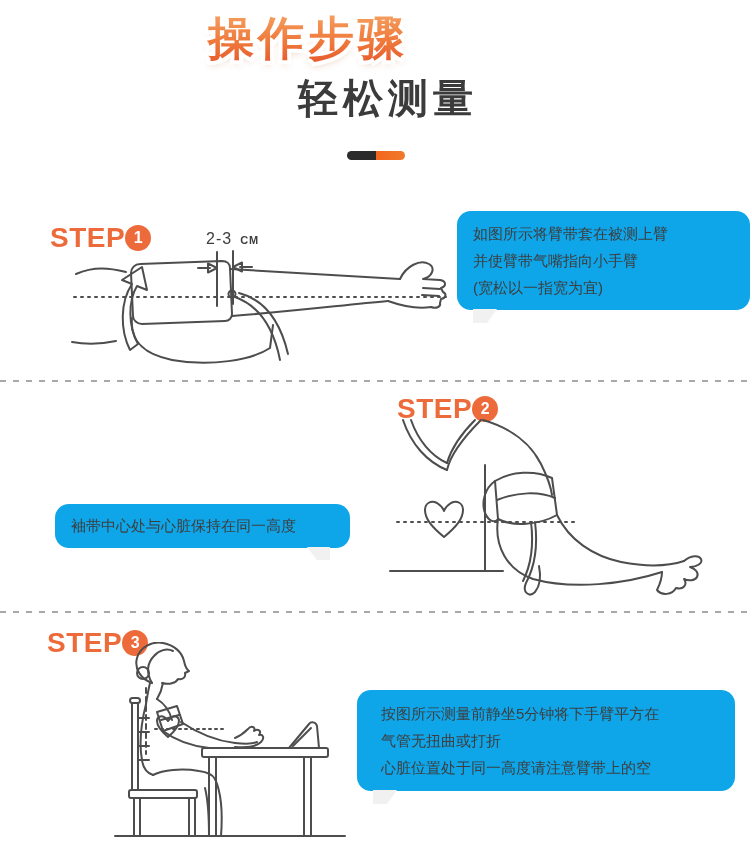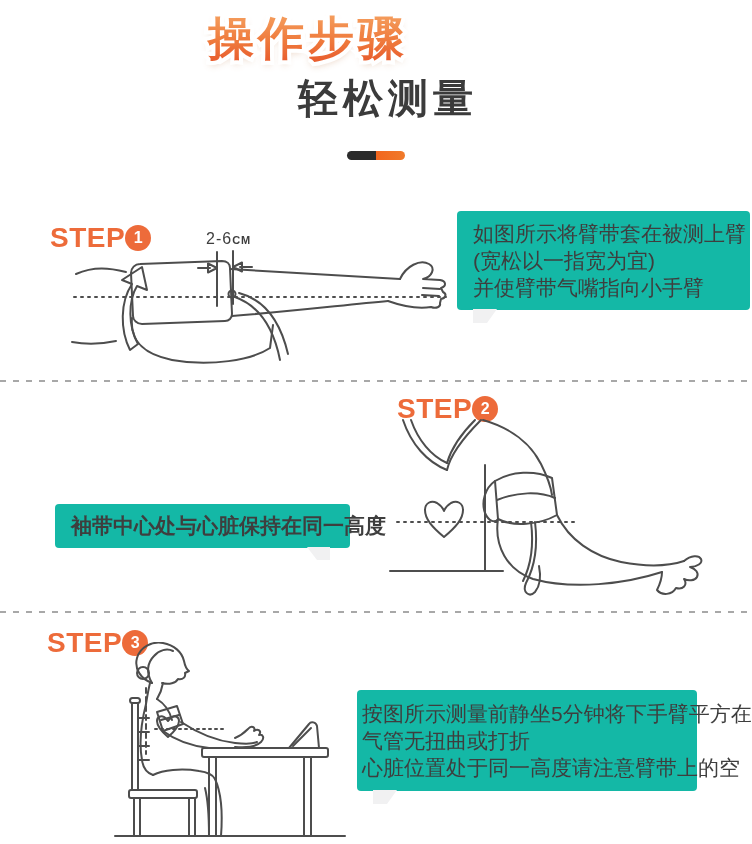--- a/index.html
+++ b/index.html
@@ -25,58 +25,58 @@
     width:58px;height:9px;border-radius:5px;
     background:linear-gradient(90deg,#2B2B2B 0%,#2B2B2B 50%,#F2661E 50%,#F07A2A 100%);}
 
   
   .step-label{display:flex;align-items:center;}
   .step-word{font-size:28px;font-weight:800;color:#ED6B3A;letter-spacing:.5px;}
   .step-badge{width:26px;height:26px;border-radius:50%;background:#ED6B3A;color:#fff;
     font-size:16px;font-weight:800;display:flex;align-items:center;justify-content:center;}
 
   
-  .bubble{background:#14b8a6;border-radius:4px;color:#3E3E3E;
-    font-size:21px;line-height:27px;padding:9px 16px;}
+  .bubble{background:#0ea5e9;border-radius:14px;color:#3E3E3E;
+    font-size:15px;line-height:27px;padding:9px 16px;}
   .bubble .b-line{white-space:nowrap;}
   .bubble.tail-bl::after{content:"";position:absolute;left:16px;bottom:-13px;
     width:0;height:0;border:14px solid transparent;border-top-color:#F1F1F2;
     border-left-color:#F1F1F2;border-bottom-width:0;border-right-width:10px;}
   .bubble.tail-br::after{content:"";position:absolute;right:20px;bottom:-12px;
     width:0;height:0;border:13px solid transparent;border-top-color:#F1F1F2;
     border-right-color:#F1F1F2;border-bottom-width:0;border-left-width:10px;}
 
   
   .dash-divider{left:0;width:752px;height:2px;
     background:repeating-linear-gradient(90deg,#A8A8A8 0 6px,transparent 6px 13px);}
 
   
   svg{display:block;}
   .line-art path,.line-art circle,.line-art rect,.line-art line{
     stroke:#4D4D4D;stroke-width:2;fill:none;stroke-linecap:round;stroke-linejoin:round;}
   .annotation-2-3{top:230px;left:206px;font-size:16px;color:#3E3E3E;letter-spacing:1px;font-weight:500;}
-  .annotation-2-3 .unit{font-size:11px;font-weight:600;}
+  .annotation-2-3 .unit{font-size:11px;font-weight:600;margin-left:8px;}
 </style>
 </head>
 <body>
 
 <div class="abs title-wrap">
   <span class="title-layer title-back">操作步骤</span>
   <span class="title-layer title-front">操作步骤</span>
 </div>
 <div class="abs subtitle">轻松测量</div>
 <div class="abs divider-pill"></div>
 
 <div class="abs step-label" style="top:222px;left:50px;">
   <span class="step-word">STEP</span>
   <span class="step-badge">1</span>
 </div>
 
 <div class="abs annotation-2-3">
-  <span>2-6</span><span class="unit">CM</span>
+  <span>2-3</span><span class="unit">CM</span>
 </div>
 
 <svg class="abs line-art" style="top:248px;left:70px;" width="380" height="126" viewBox="0 0 380 126">
   <line x1="4" y1="49" x2="376" y2="49" stroke-width="1.4" stroke-dasharray="2 5"></line>
   <path d="M6,26 C24,18 40,20 56,24"></path>
   <path d="M2,94 C18,97 32,96 46,93"></path>
   <path d="M70,16 L152,13 C157,13 160,16 160,20 L162,66 C162,70 159,73 155,73 L72,76 C67,76 63,72 63,68 L61,25 C61,20 65,16 70,16 Z"></path>
   <path d="M62,70 C60,92 72,106 102,112 C140,119 182,112 200,100 L203,77"></path>
   <path d="M160,21 C230,25 288,28 330,31"></path>
   <path d="M162,68 C224,63 274,57 318,53"></path>
@@ -90,22 +90,22 @@
   <path d="M147,4 L147,58" stroke-width="1.4"></path>
   <path d="M163,3 L163,56" stroke-width="1.4"></path>
   <path d="M128,20 L140,20" stroke-width="1.6"></path>
   <path d="M147,20 l-9,-4.5 l0,9 z" fill="#4D4D4D" stroke="none"></path>
   <path d="M182,19 L170,19" stroke-width="1.6"></path>
   <path d="M163,19 l9,-4.5 l0,9 z" fill="#4D4D4D" stroke="none"></path>
 </svg>
 
 <div class="abs bubble tail-bl" style="top:211px;left:457px;width:261px;">
   <div class="b-line">如图所示将臂带套在被测上臂</div>
+  <div class="b-line">并使臂带气嘴指向小手臂</div>
   <div class="b-line">(宽松以一指宽为宜)</div>
-  <div class="b-line">并使臂带气嘴指向小手臂</div>
 </div>
 
 <div class="abs dash-divider" style="top:380px;"></div>
 
 <div class="abs step-label" style="top:393px;left:397px;">
   <span class="step-word">STEP</span>
   <span class="step-badge">2</span>
 </div>
 
 <svg class="abs line-art" style="top:418px;left:385px;" width="320" height="194" viewBox="0 0 320 194">
@@ -121,21 +121,21 @@
   <path d="M110,63 C126,53 150,52 167,60 L172,97 C154,107 128,109 113,101 Z"></path>
   <path d="M112,82 C132,74 154,73 170,80" stroke-width="1.5"></path>
   <path d="M110,63 C100,70 96,84 100,95 C104,104 110,105 113,101"></path>
   <path d="M172,97 C184,122 208,138 236,144 C262,149 284,148 299,143"></path>
   <path d="M113,101 C109,128 122,152 148,161 C188,172 240,166 277,154"></path>
   <path d="M299,143 C306,137 314,137 316,141 C318,145 312,149 305,149 C311,151 314,155 312,159 C310,163 303,163 299,161 C303,167 298,172 291,170 C287,177 277,178 272,172 C275,166 277,160 277,154"></path>
   <path d="M150,104 C153,128 149,150 141,165 C137,174 144,180 150,174 C155,168 156,158 154,148"></path>
   <path d="M146,104 C149,128 145,149 138,163" stroke-width="1.5"></path>
 </svg>
 
-<div class="abs bubble tail-br" style="top:504px;left:55px;width:263px;line-height:26px;font-weight:bold;">
+<div class="abs bubble tail-br" style="top:504px;left:55px;width:263px;line-height:26px;">
   <div class="b-line">袖带中心处与心脏保持在同一高度</div>
 </div>
 
 <div class="abs dash-divider" style="top:611px;"></div>
 
 <div class="abs step-label" style="top:627px;left:47px;">
   <span class="step-word">STEP</span>
   <span class="step-badge">3</span>
 </div>
 
@@ -181,17 +181,17 @@
   <path d="M33,90 L44,90" stroke-width="1.5"></path>
   <path d="M33,104 L44,104" stroke-width="1.5"></path>
   <path d="M33,118 L44,118" stroke-width="1.5"></path>
   <rect x="24" y="148" width="68" height="8" rx="2"></rect>
   <path d="M29,156 L29,194"></path>
   <path d="M35,156 L35,194"></path>
   <path d="M84,156 L84,194"></path>
   <path d="M90,156 L90,194"></path>
 </svg>
 
-<div class="abs bubble tail-bl" style="top:690px;left:357px;width:330px;padding:10px 5px;">
+<div class="abs bubble tail-bl" style="top:690px;left:357px;width:330px;padding:10px 24px;">
   <div class="b-line">按图所示测量前静坐5分钟将下手臂平方在</div>
   <div class="b-line">气管无扭曲或打折</div>
   <div class="b-line">心脏位置处于同一高度请注意臂带上的空</div>
 </div>
 
 </body></html>

